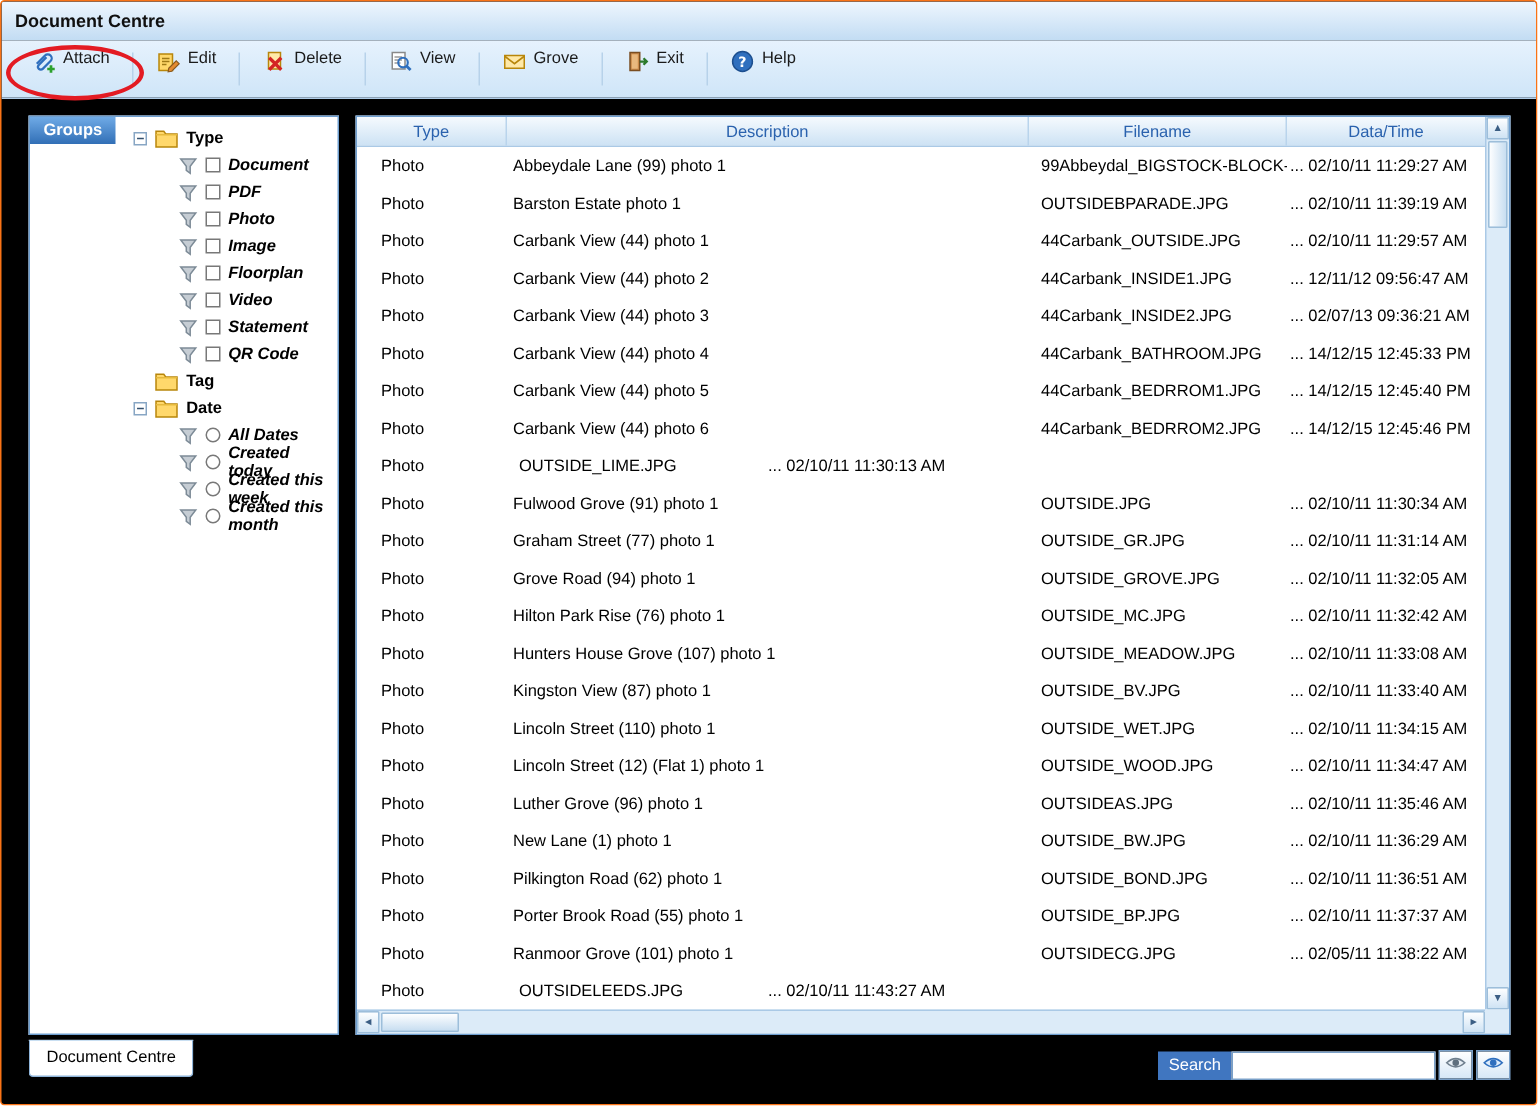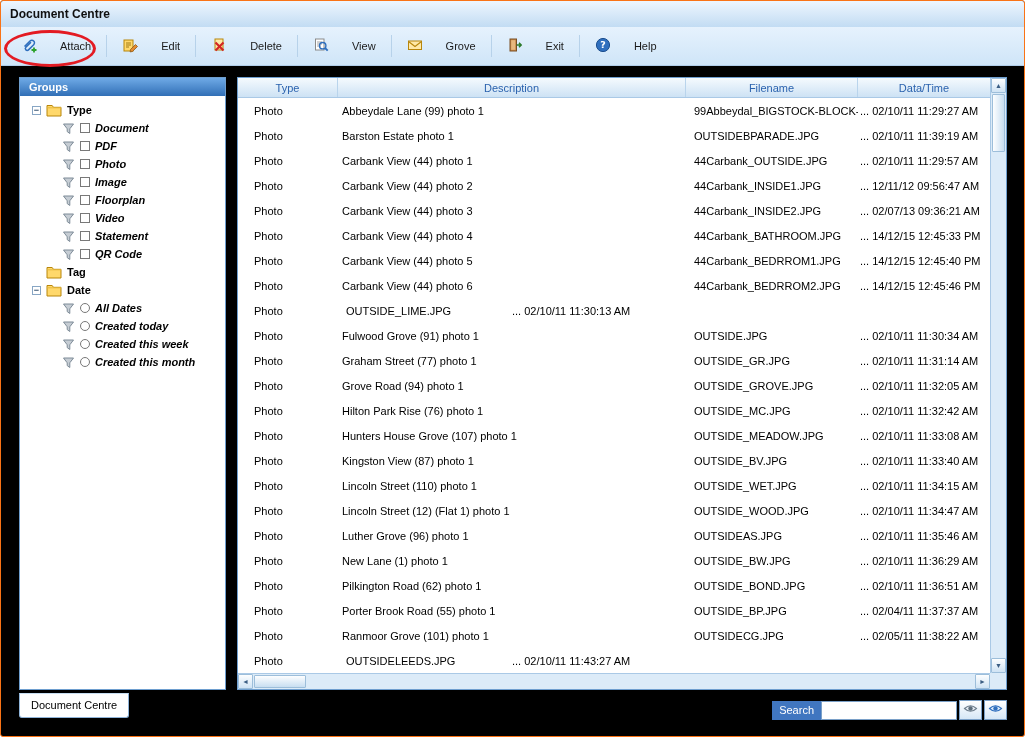--- a/index.html
+++ b/index.html
@@ -4,29 +4,29 @@
 <style>
   * { box-sizing: border-box; margin: 0; padding: 0; }
   html,body { width:1025px; height:737px; overflow:hidden; }
   body { font-family:"Liberation Sans", sans-serif; position:relative; background:#fff; }
 
   .window { position:absolute; inset:0; background:#000000; border:1px solid #f97316; border-radius:3px; overflow:hidden; }
 
   .titlebar { height:26px; background:linear-gradient(#eef6fe,#c2dcf3); display:flex; align-items:center; padding:0 9px; font-size:12px; font-weight:bold; color:#101010; }
 
   .toolbar { height:39px; display:flex; align-items:center; padding:0 8px; background:linear-gradient(#e6f2fd,#cfe5f8); border-bottom:1px solid #b0cde9; }
-  .tb { display:flex; align-items:center; gap:23px; height:28px; padding:0 11px; background:transparent; border:1px solid transparent; font-size:11px; color:#1a1a1a; cursor:pointer; font-family:inherit; }
+  .tb { display:flex; align-items:flex-start; gap:5px; height:28px; padding:0 11px; background:transparent; border:1px solid transparent; font-size:11px; color:#1a1a1a; cursor:pointer; font-family:inherit; }
   .tsep { width:1px; height:22px; background:#b7d2ea; margin:0 3px; }
 
   .attach-ellipse { position:absolute; left:3px; top:29px; width:92px; height:37px; border:3px solid #e31b23; border-radius:50%; z-index:30; pointer-events:none; }
 
   .content { position:absolute; top:76px; left:18px; right:17px; bottom:46px; display:flex; }
 
   
-  .groups-panel { width:207px; background:#fff; border:1px solid #6e9ecf; display:flex; flex-direction:column; margin-right:11px;justify-content:flex-end; }
+  .groups-panel { width:207px; background:#fff; border:1px solid #6e9ecf; display:flex; flex-direction:row; margin-right:11px;justify-content:flex-end; }
   .groups-header { height:18px; flex:none; background:linear-gradient(#6faae6,#316fb6); color:#fff; font-size:11px; font-weight:bold; display:flex; align-items:center; padding:0 9px; }
   .tree { flex:1; overflow:hidden; padding-top:5px; }
   .tree-row { display:flex; align-items:center; height:18px; font-size:11px; font-weight:bold; color:#000; cursor:default; }
   .tree-row.level0 { padding-left:12px; }
   .tree-row.level1 { padding-left:42px;font-style:italic; }
   .expander { width:9px; height:9px; flex:none; border:1px solid #88a6c4; background:#fff; color:#34506e; font-size:9px; line-height:6px; text-align:center; margin-right:5px; }
   .expander-space { width:9px; flex:none; margin-right:5px; }
   .ticon { display:flex; align-items:center; margin-right:5px; flex:none; }
   .cb { width:10px; height:10px; border:1px solid #787878; background:#fff; margin-right:5px; flex:none; }
   .rb { width:10px; height:10px; border:1px solid #787878; background:#fff; margin-right:5px; border-radius:50%; flex:none; }
@@ -406,21 +406,21 @@
           <div class="trow">
             <div class="c c-type">Photo</div>
             <div class="c c-desc">Pilkington Road (62) photo 1</div>
             <div class="c c-file">OUTSIDE_BOND.JPG</div>
             <div class="c c-date">... 02/10/11 11:36:51 AM</div>
           </div>
           <div class="trow">
             <div class="c c-type">Photo</div>
             <div class="c c-desc">Porter Brook Road (55) photo 1</div>
             <div class="c c-file">OUTSIDE_BP.JPG</div>
-            <div class="c c-date">... 02/04/11 11:37:37 AM</div>
+            <div class="c c-date">... 02/10/11 11:37:37 AM</div>
           </div>
           <div class="trow">
             <div class="c c-type">Photo</div>
             <div class="c c-desc">Ranmoor Grove (101) photo 1</div>
             <div class="c c-file">OUTSIDECG.JPG</div>
             <div class="c c-date">... 02/05/11 11:38:22 AM</div>
           </div>
           <div class="trow">
             <div class="c c-type">Photo</div>
             <div class="c c-file">OUTSIDELEEDS.JPG</div>

